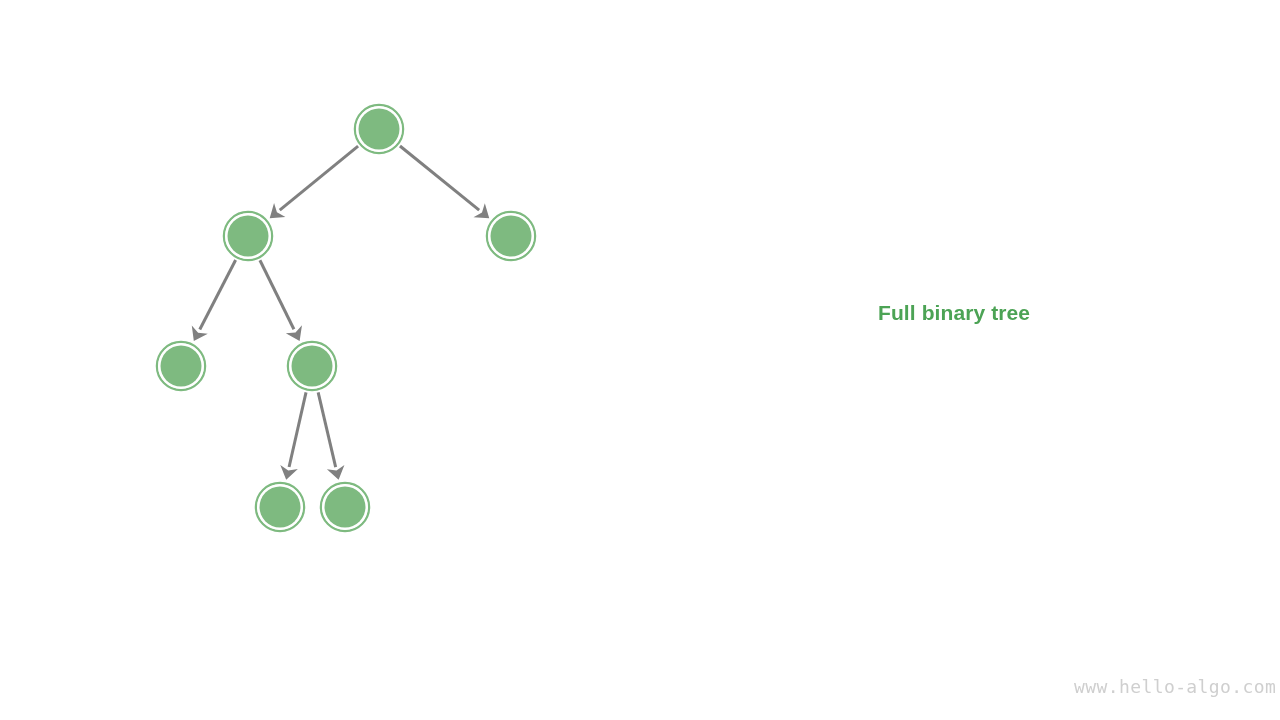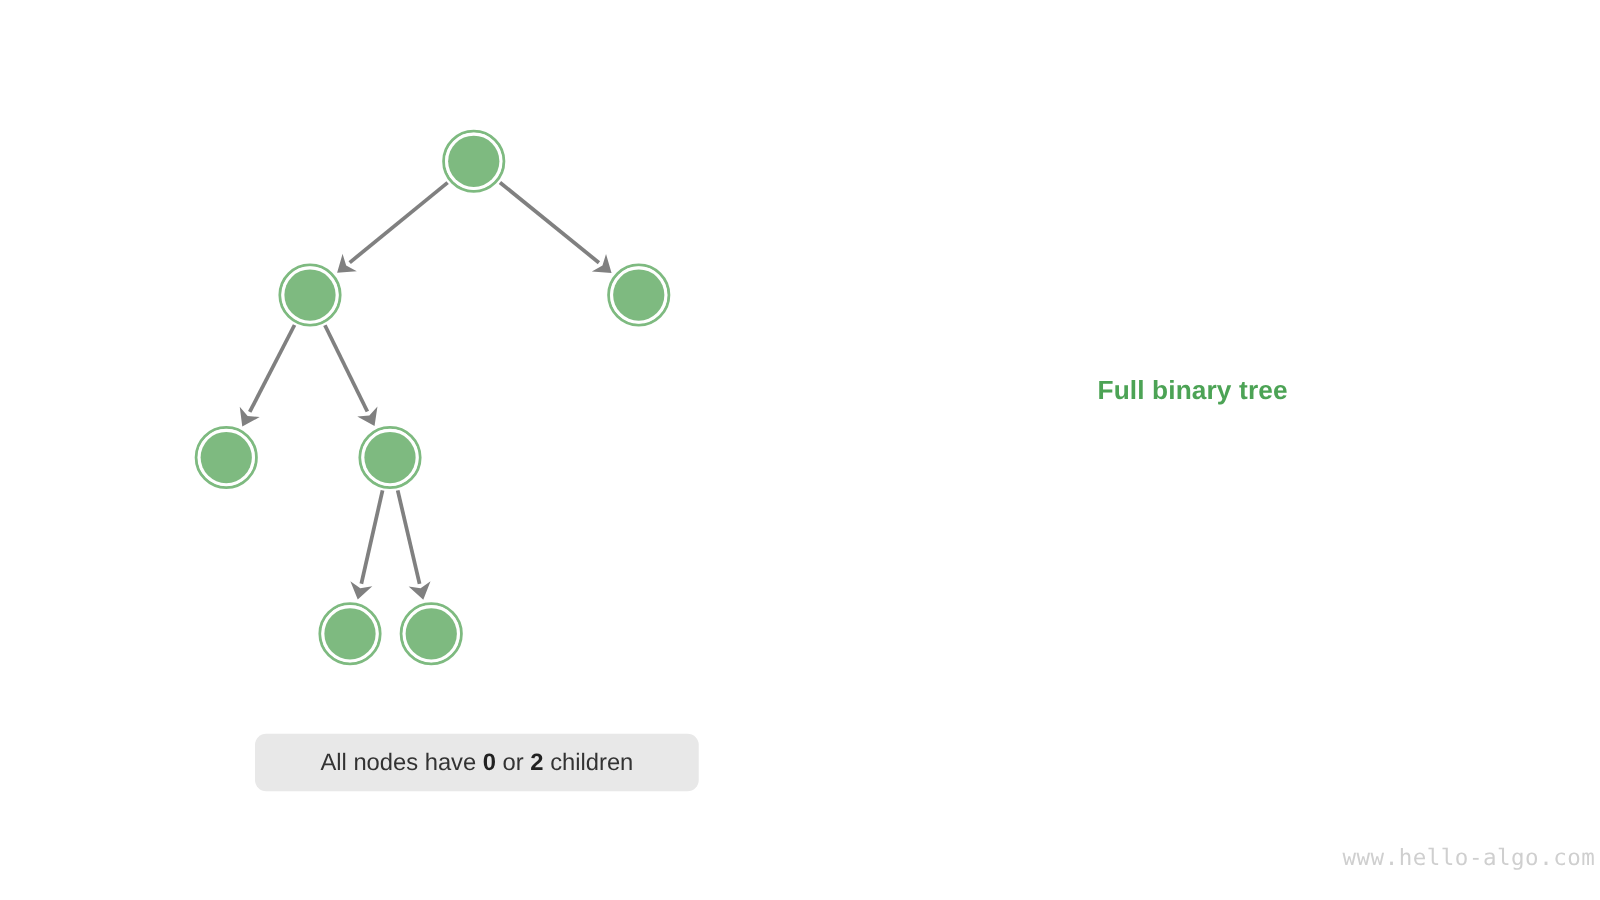--- a/index.html
+++ b/index.html
@@ -144,21 +144,16 @@
         <g>
           <circle cx="345" cy="507" r="24" fill="none" stroke="#7eba80" stroke-width="2.5"></circle>
           <circle cx="345" cy="507" r="22" fill="none" stroke="#ffffff" stroke-width="2"></circle>
           <circle cx="345" cy="507" r="20.5" fill="#7eba80"></circle>
         </g>
       </g>
   </svg>
 
   <div class="diagram-title">Full binary tree</div>
 
-  <div class="caption-box">
-    <div class="caption-text">
-      <span>All nodes have </span><b>0</b><span> or </span><b>2</b><span> children</span>
-    </div>
-  </div>
 
   <div class="watermark">www.hello-algo.com</div>
 
 </div>
 
 </body></html>

